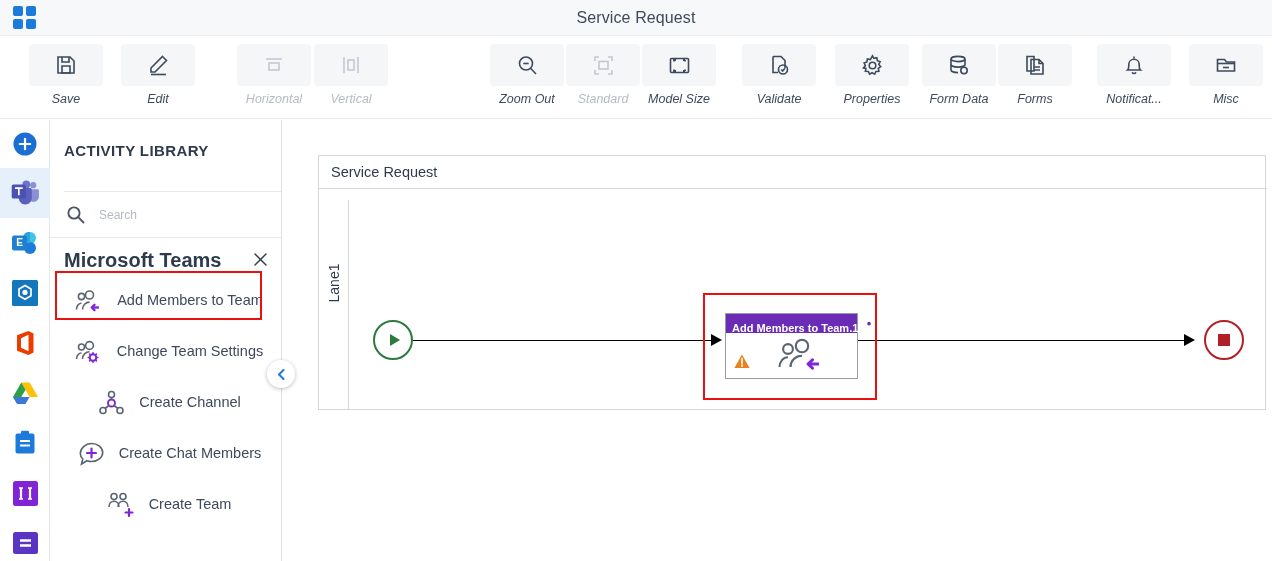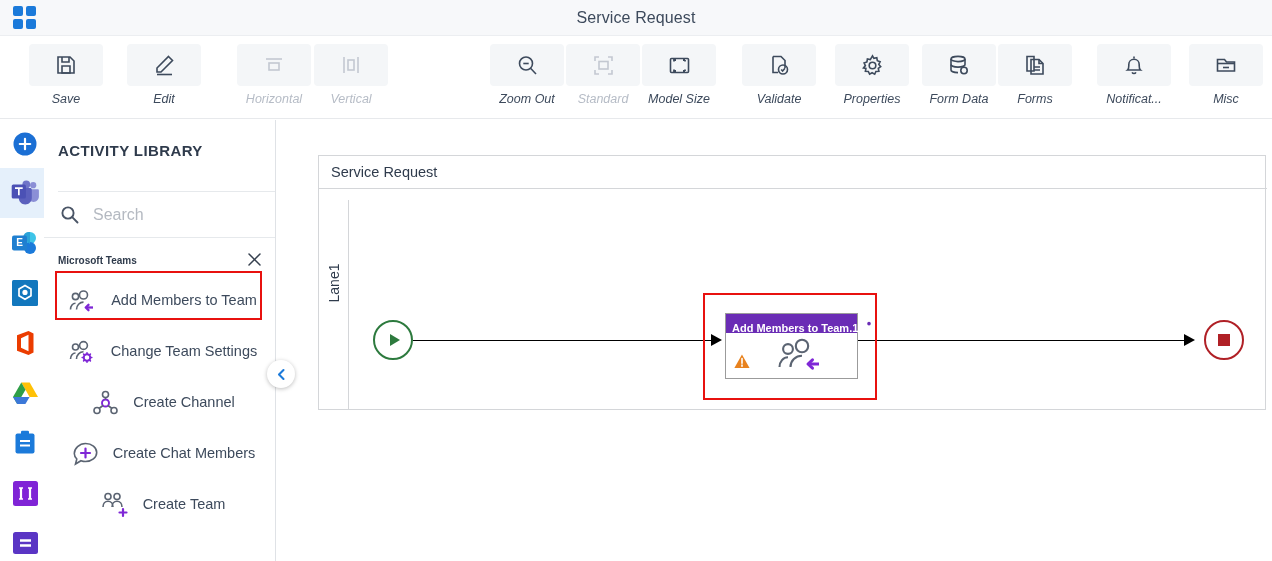--- a/index.html
+++ b/index.html
@@ -74,21 +74,21 @@
   }
   .rail-item {
     position: relative; width: 50px; height: 50px;
     display: flex; align-items: center; justify-content: center;
     cursor: pointer;
   }
   .rail-item.sel { background: #e5f0fb; }
 
   
   #library {
-    position: absolute; left: 44px; top: 120px;
+    position: absolute; left: 50px; top: 120px;
     width: 232px; height: 441px;
     background: #ffffff;
     border-right: 1px solid #dfe2e6;
     overflow: hidden;
   }
   #lib-title {
     position: absolute; left: 14px; top: 22px;
     font-size: 15px; letter-spacing: .4px;
     color: #2f3b4c; font-weight: 600;
   }
@@ -97,36 +97,36 @@
     width: 218px; height: 1px; background: #e6e9ec;
   }
   #search-row {
     position: absolute; left: 0; top: 72px;
     width: 232px; height: 45px;
     display: flex; align-items: center;
   }
   #search-icon { margin-left: 16px; display:flex; }
   #search-input {
     margin-left: 12px; border: 0; outline: 0;
-    font-size: 16px; color: #3d4a5c;
+    font-size: 12px; color: #3d4a5c;
     width: 150px; background: transparent;
     font-family: "Liberation Sans", sans-serif;
   }
   #search-input::placeholder { color: #b4b9c1; }
   #lib-divider2 {
     position: absolute; left: 0; top: 117px;
     width: 232px; height: 1px; background: #e6e9ec;
   }
   #group-header {
     position: absolute; left: 0; top: 126px;
     width: 232px; height: 28px;
     display: flex; align-items: center;
   }
   #group-name {
-    margin-left: 14px; font-size: 10px;
+    margin-left: 14px; font-size: 20px;
     color: #2f3b4c; font-weight: 600;
   }
   #group-close {
     position: absolute; right: 12px; top: 3px;
     width: 20px; height: 20px; cursor: pointer;
     display: flex; align-items: center; justify-content: center;
   }
 
   #act-list { position: absolute; left: 0; top: 155px; width: 232px; }
   .act-item {
@@ -280,21 +280,21 @@
     <div class="tb-ico">
       <svg width="22" height="22" viewBox="0 0 22 22">
           <path d="M3 3h12l4 4v12H3z"></path>
           <path d="M7 3v5h7V3"></path>
           <path d="M7 12h8v7H7z"></path>
         </svg>
     </div>
     <div class="tb-lbl">Save</div>
   </div>
 
-  <div class="tb-btn" style="left:126px">
+  <div class="tb-btn" style="left:120px">
     <div class="tb-ico">
       <svg width="22" height="22" viewBox="0 0 22 22">
           <path d="M15.5 2.5l4 4L8 18H4v-4z"></path>
           <path d="M4 20.5h15"></path>
         </svg>
     </div>
     <div class="tb-lbl">Edit</div>
   </div>
 
   <div class="tb-btn disabled" style="left:236px">

